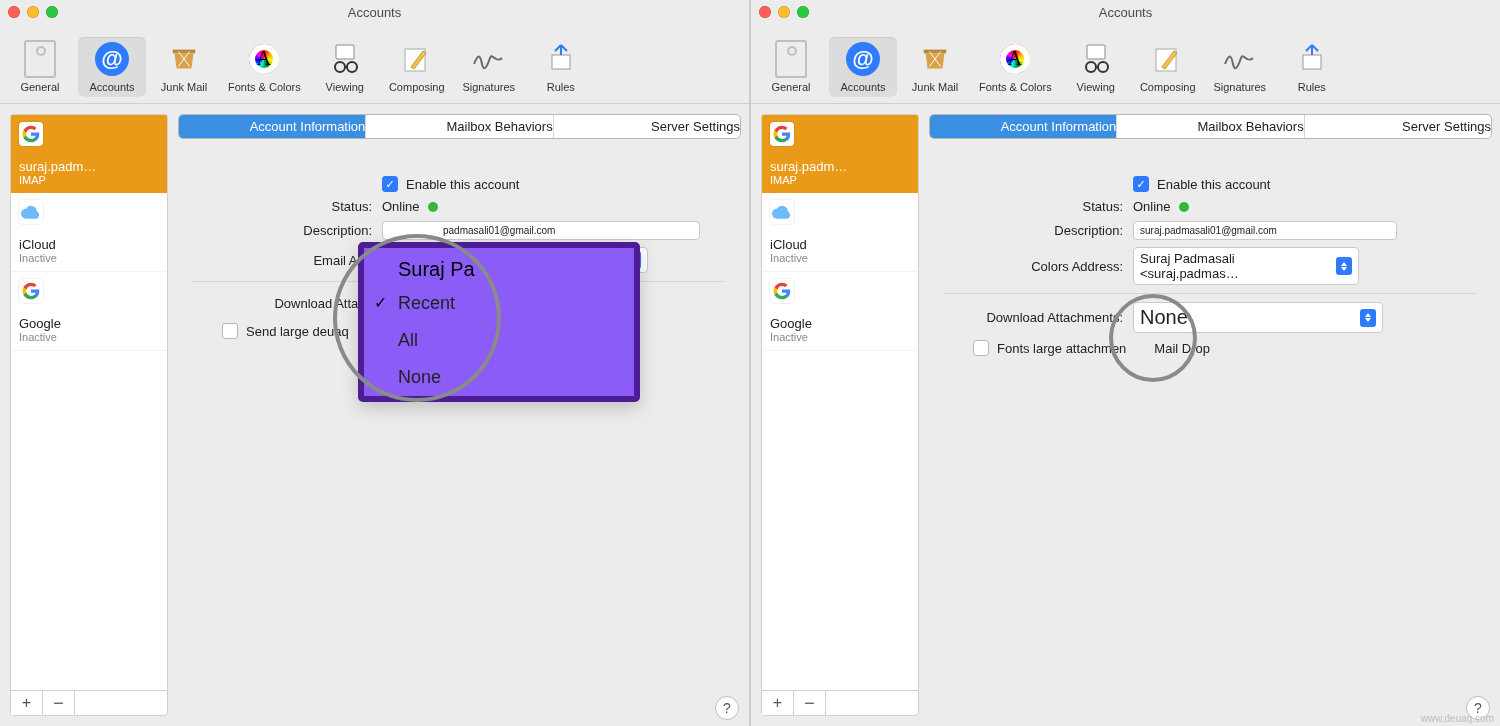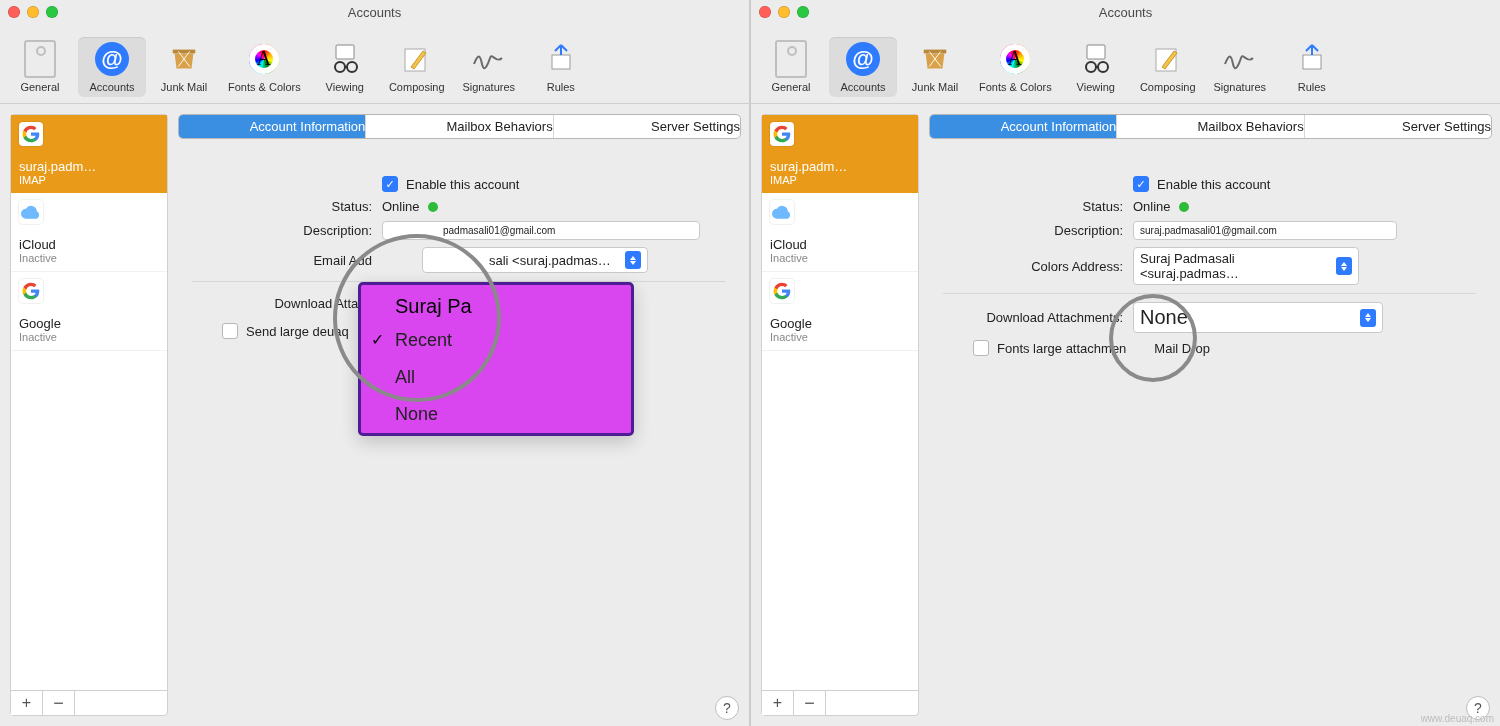--- a/index.html
+++ b/index.html
@@ -222,27 +222,26 @@
     gap:1px;
   }
   .popup .arrow b { width:0;height:0;border-left:3px solid transparent;border-right:3px solid transparent;}
   .popup .arrow b.u { border-bottom:4px solid #fff; }
   .popup .arrow b.d { border-top:4px solid #fff; }
 
   hr.sep { border:none; border-top:1px solid #d6d6d6; margin: 8px 0; }
 
   .menu {
     position:absolute;
-    background:#d946ef;
-    border:3px solid #4c1d95;
+    background:#8b5cf6;
+    border:6px solid #4c1d95;
     border-radius:5px;
     box-shadow: 0 6px 18px rgba(0,0,0,.18);
     width: 270px;
     z-index: 5;
-    margin-top: 40px;
   }
   .menu .mi {
     padding: 8px 14px 8px 34px;
     font-size: 18px;
     position:relative;
     cursor: pointer;
   }
   .menu .mi.sel::before {
     content: "✓";
     position:absolute; left:10px; top:8px; font-size:16px; color:#000;

